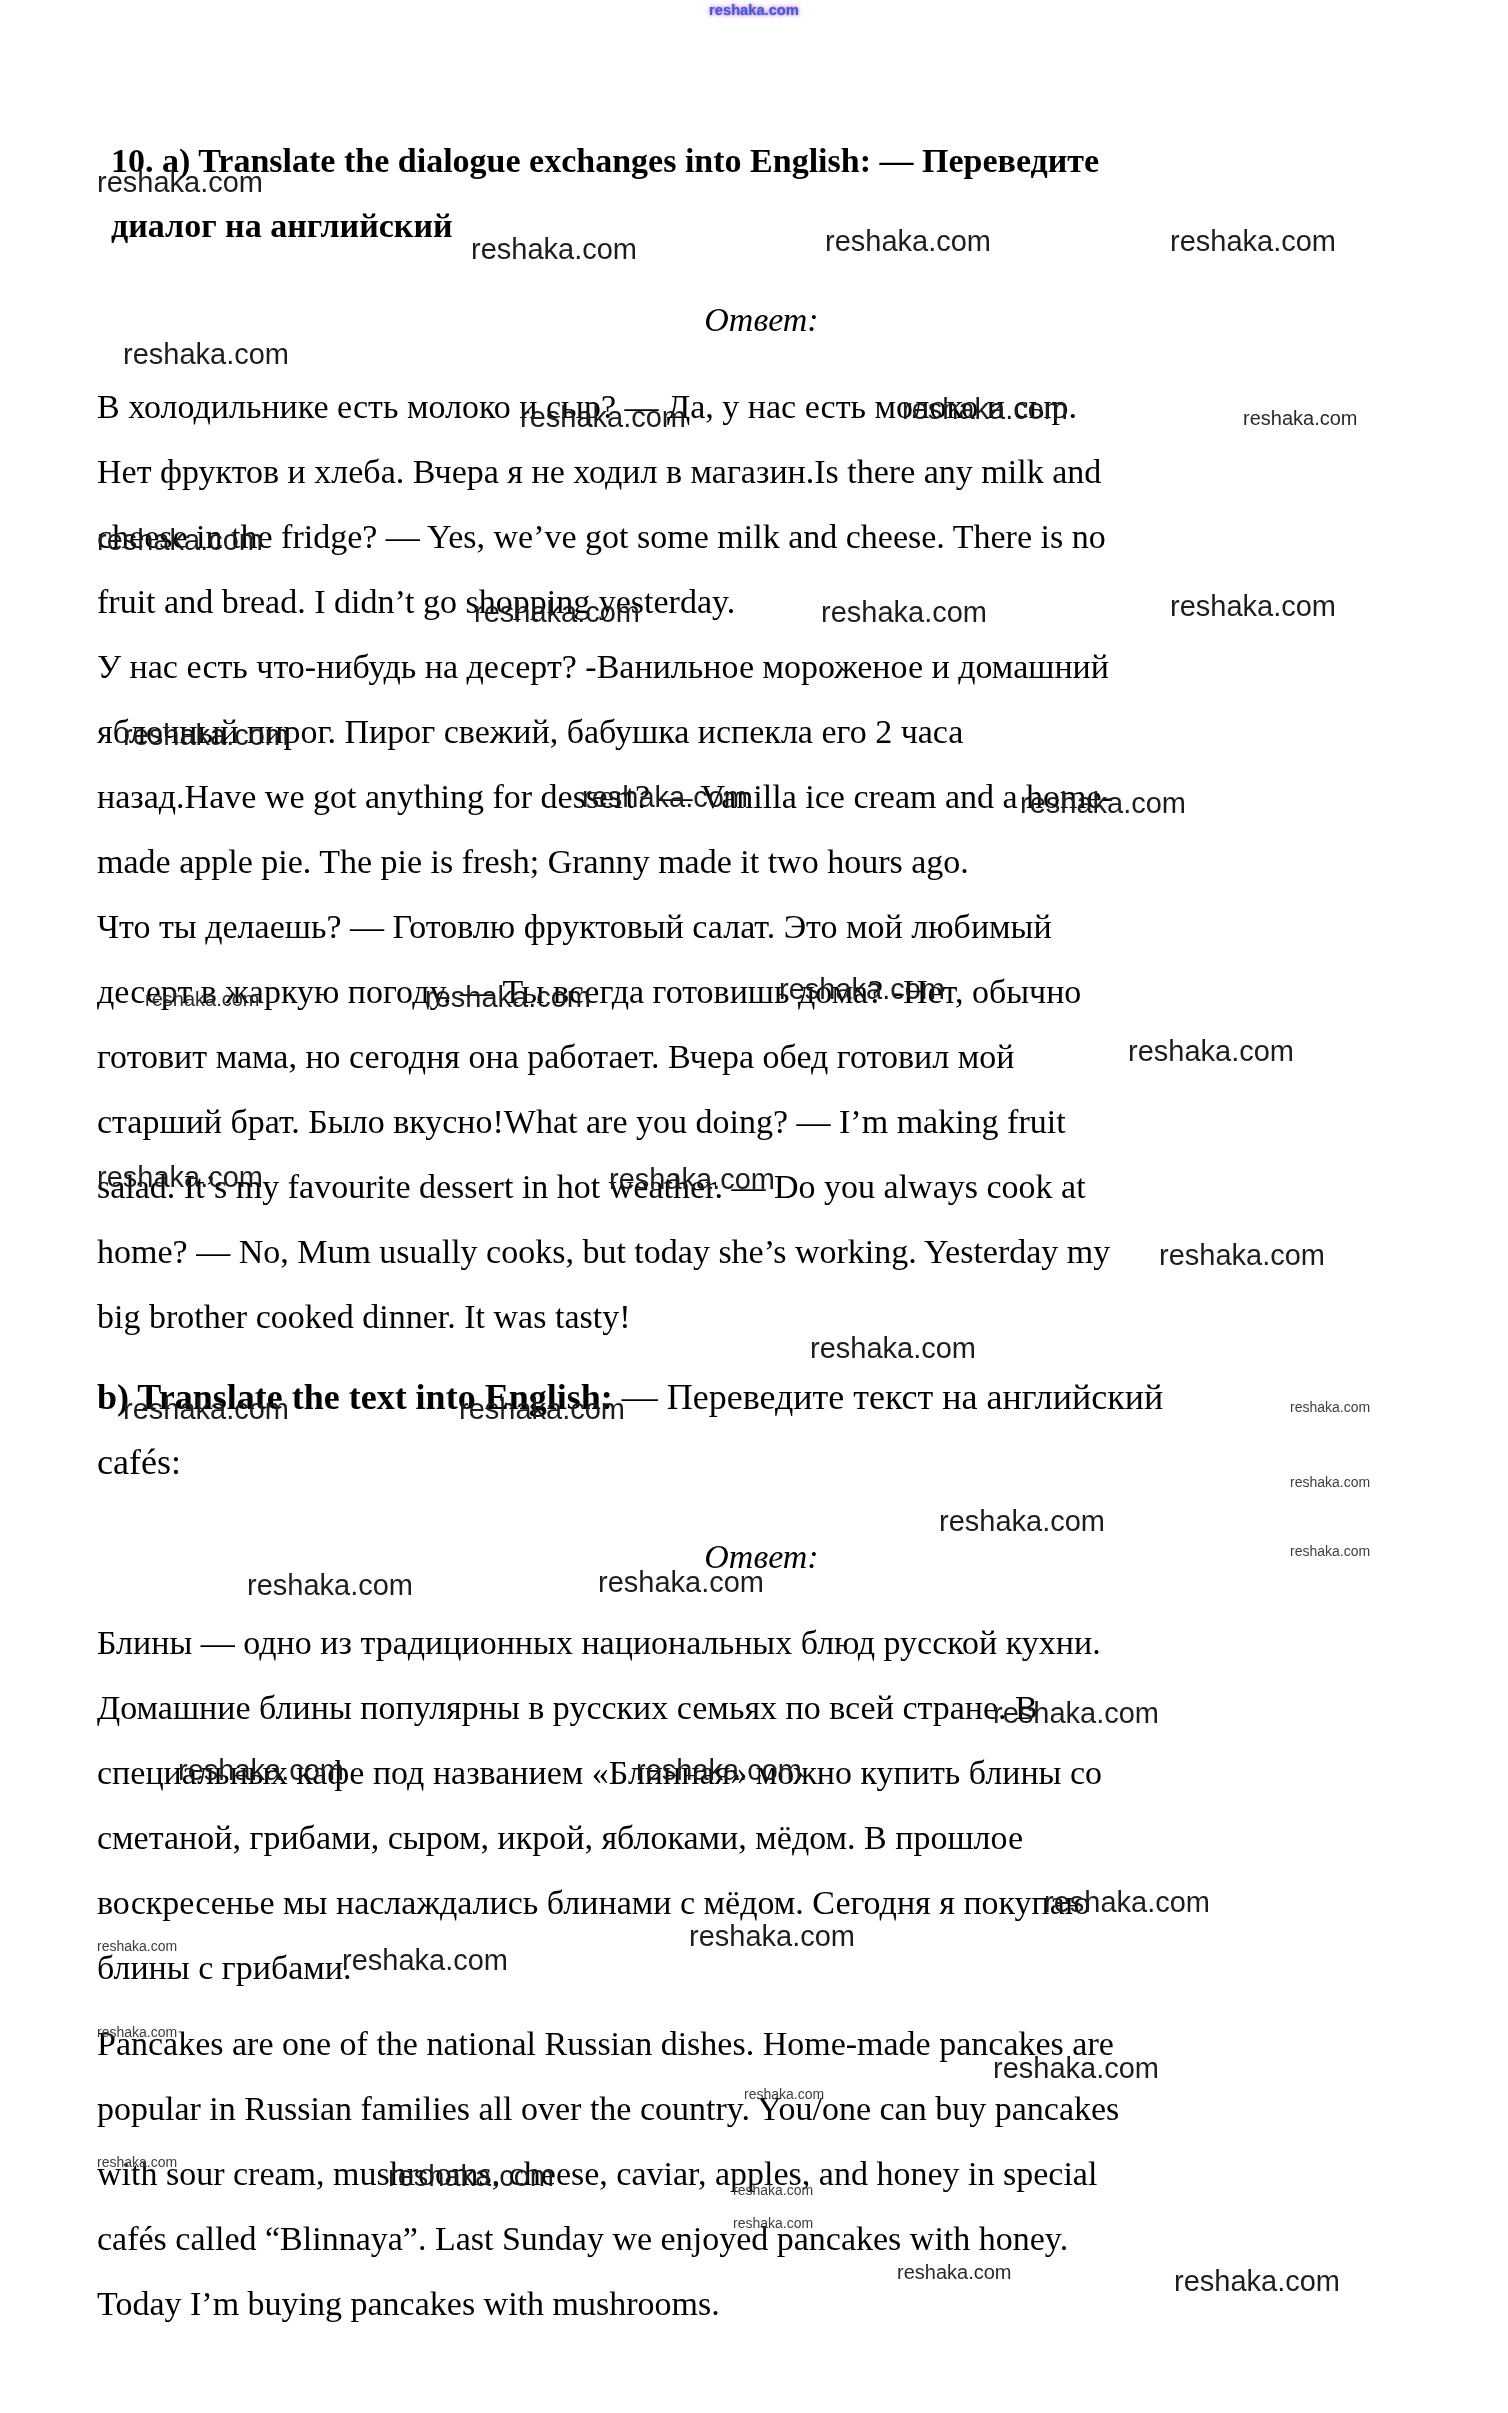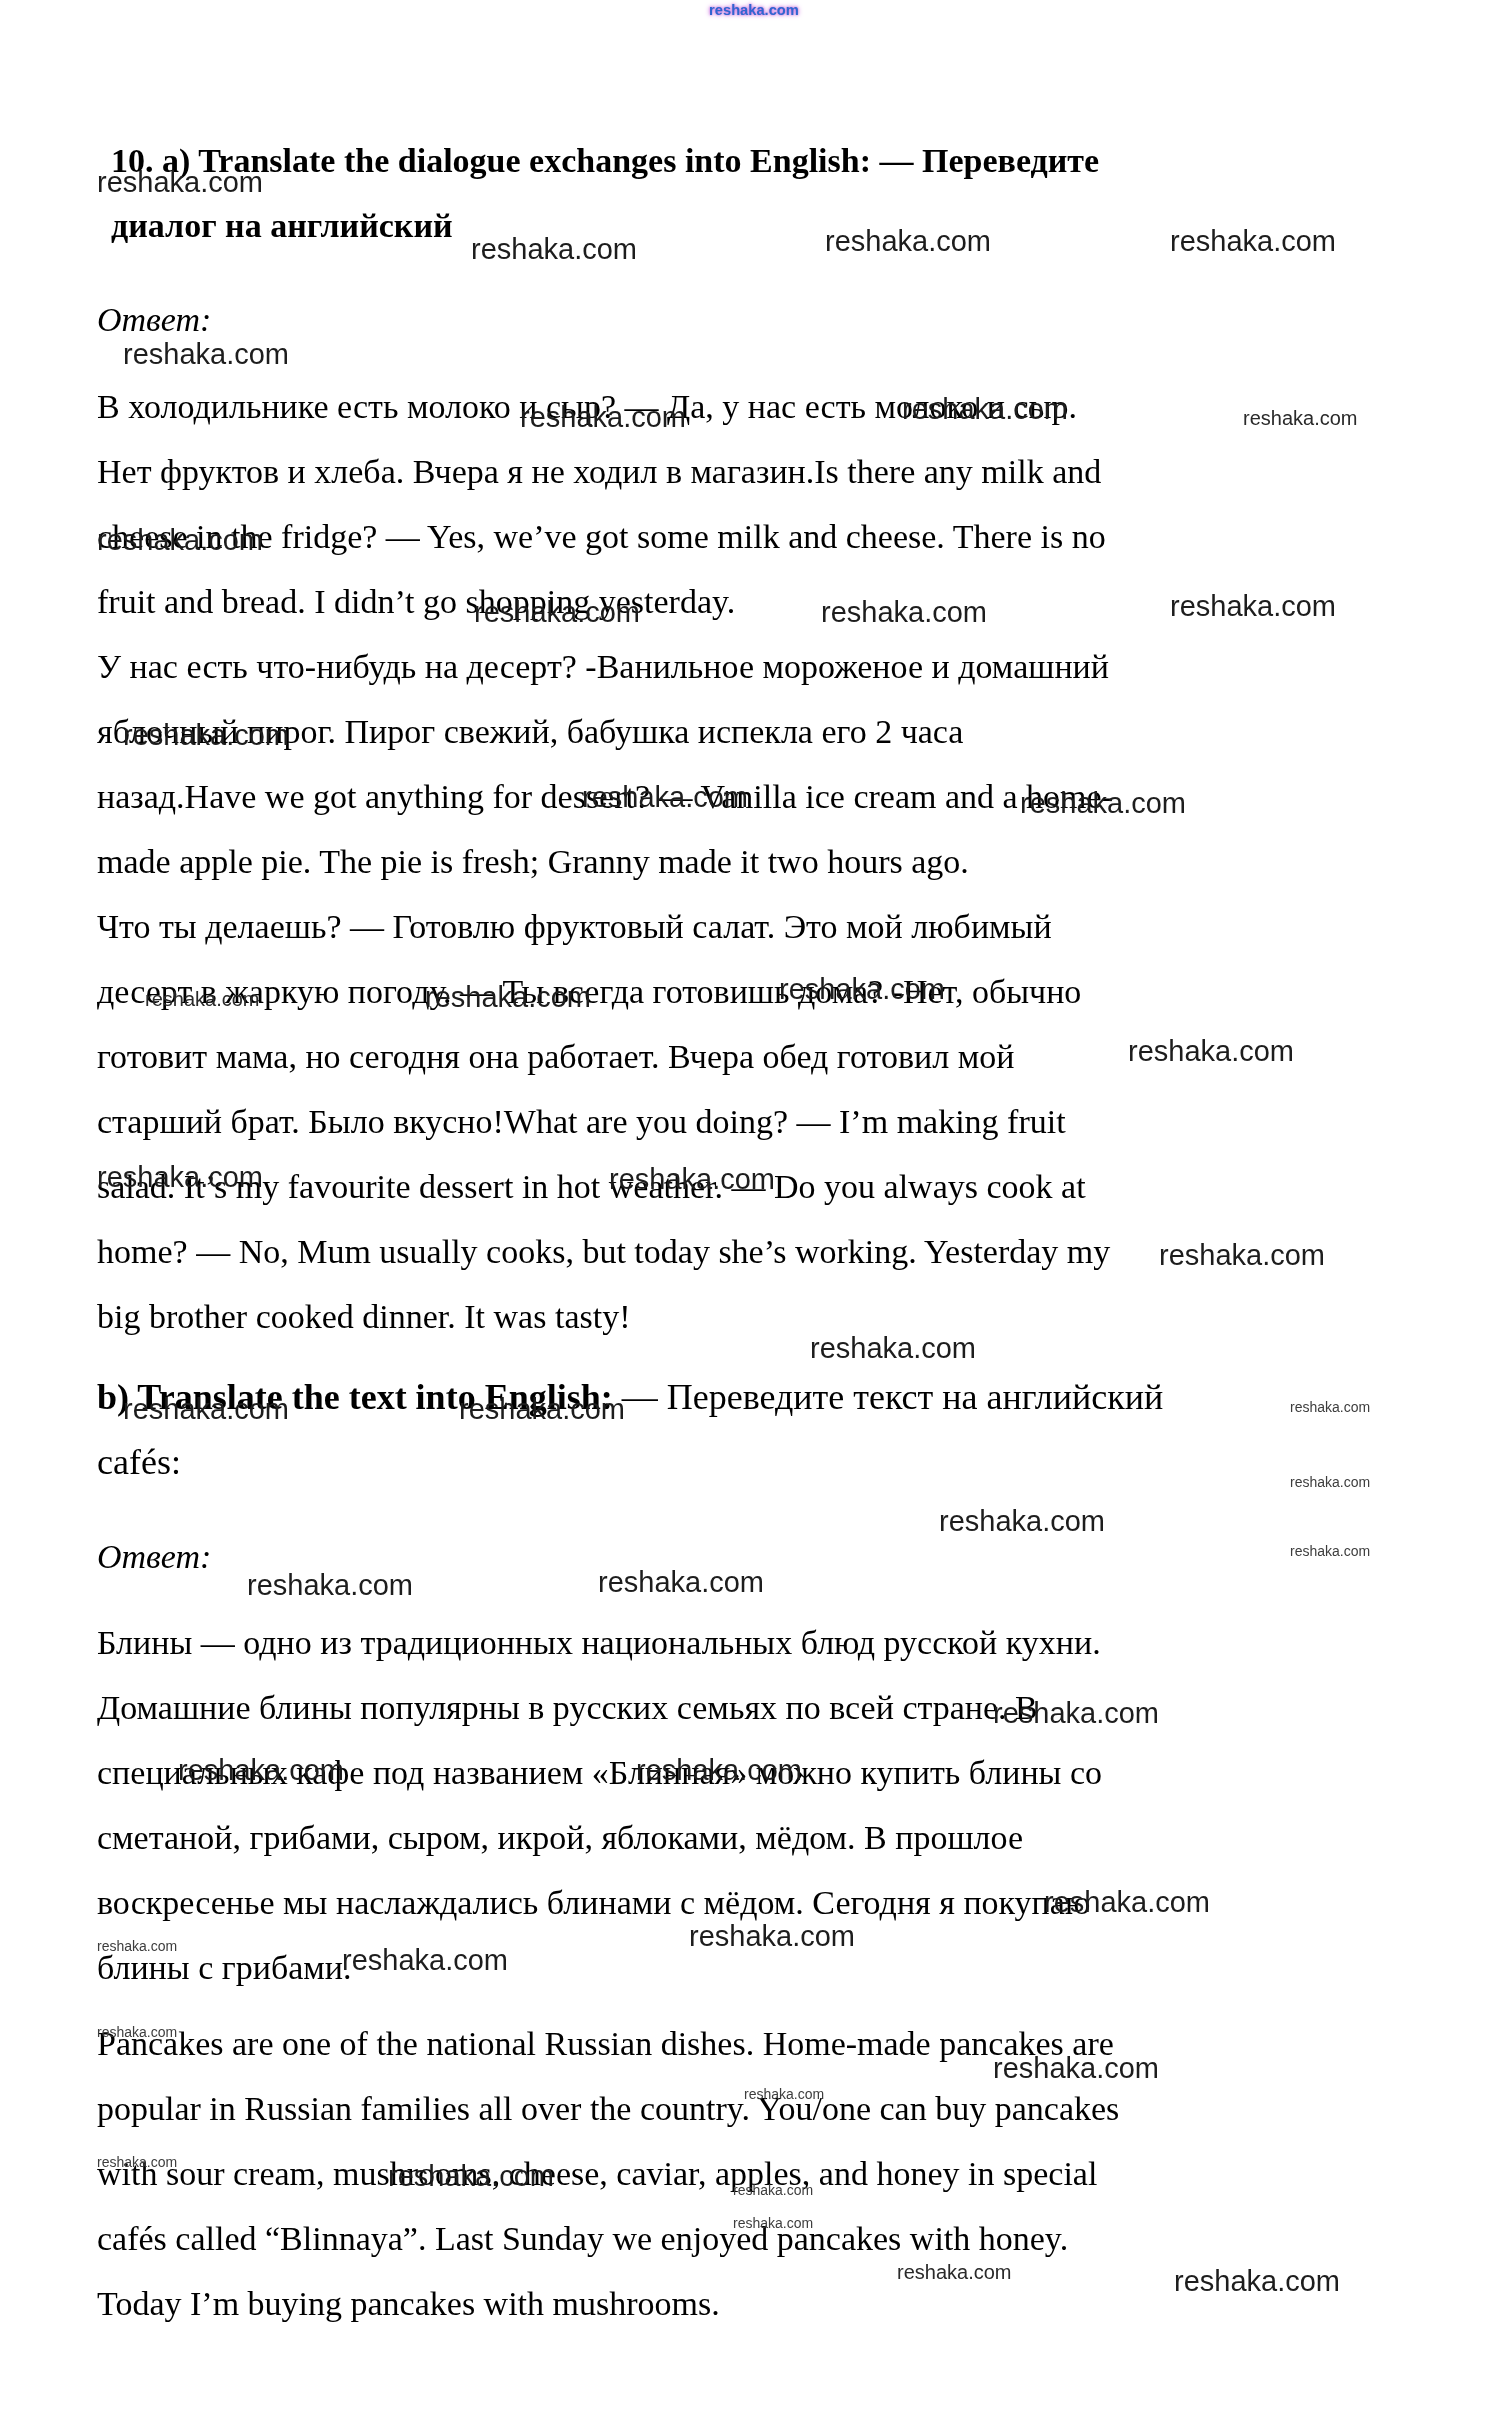--- a/index.html
+++ b/index.html
@@ -22,20 +22,21 @@
     font-size: 34px;
     line-height: 65px;
     white-space: pre;
   }
   .heading { font-weight: bold; margin-left: 14px; }
   .answer-label {
     font-style: italic;
     font-size: 34px;
     line-height: 65px;
     margin-top: 29px;
+    text-align: center;
   }
   .dialogue { margin-top: 22px; font-family: Liberation Serif, serif; }
   .heading-b { margin-top: 16px; }
   .h-line { font-size: 36px; line-height: 65px; white-space: pre; }
   .h-line .bold { font-weight: bold; }
   .russian-text { margin-top: 20.6px; }
   .english-text { margin-top: 11.7px; }
 
   
   .wm-layer {

